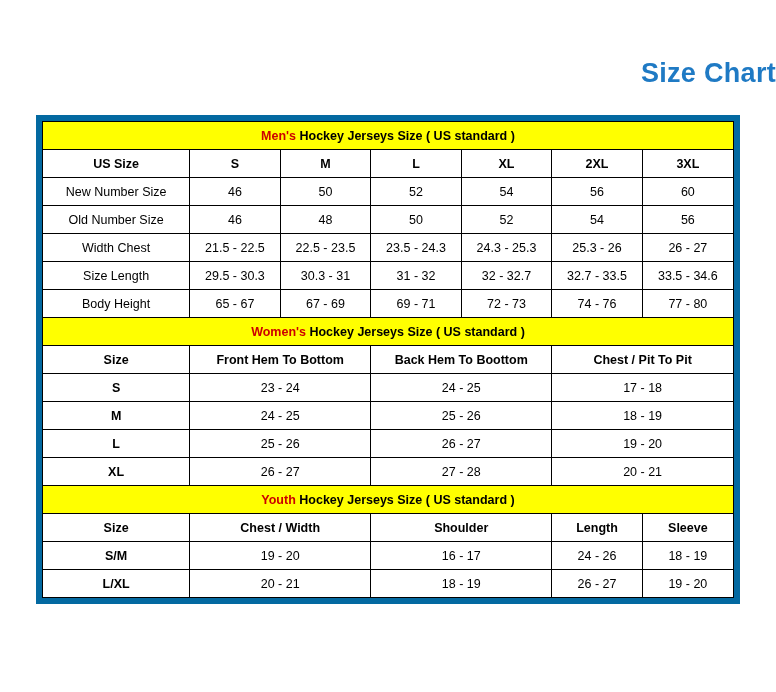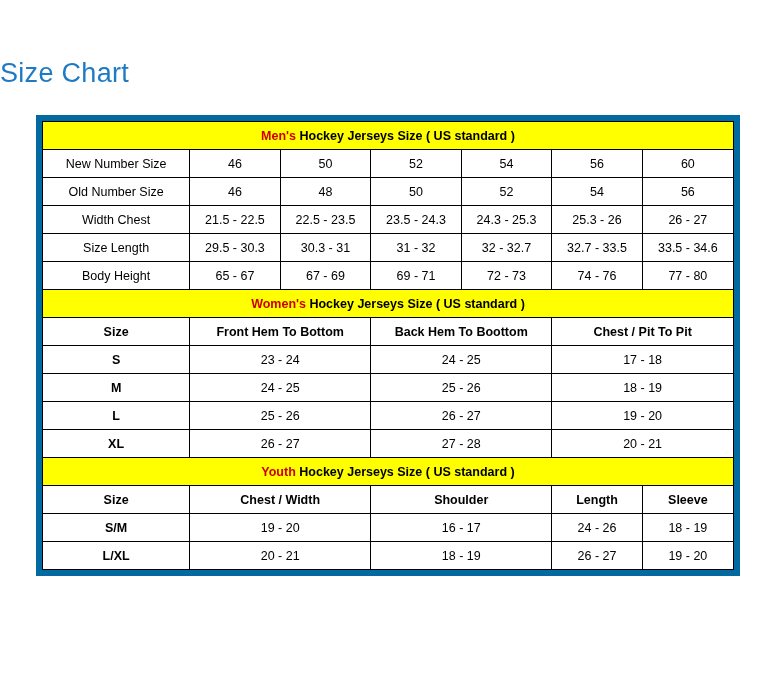--- a/index.html
+++ b/index.html
@@ -13,24 +13,24 @@
     font-family: "Liberation Sans", sans-serif;
     color: #000000;
   }
   .page {
     width: 776px;
     height: 692px;
     position: relative;
     box-sizing: border-box;
   }
   .title {
-    text-align: left;
+    text-align: right;
     color: #1f7ac4;
     font-size: 27px;
-    font-weight: normal;
+    font-weight: bold;
     padding-top: 58px;
     letter-spacing: 0.3px;
   }
   .chart-wrap {
     margin: 26px 36px 0 36px;
     border: 6px solid #0369a1;
   }
   table.chart {
     border-collapse: collapse;
     width: 100%;
@@ -76,20 +76,29 @@
         <col style="width:13.1%">
         <col style="width:13.1%">
         <col style="width:13.2%">
       </colgroup>
       <tbody>
 
         <tr>
           <td class="section-head" colspan="7">
             <span class="accent-men">Men's</span><span> Hockey Jerseys Size ( US standard )</span>
           </td>
+        </tr>
+        <tr>
+          <td class="hdr">US Size</td>
+          <td class="hdr">S</td>
+          <td class="hdr">M</td>
+          <td class="hdr">L</td>
+          <td class="hdr">XL</td>
+          <td class="hdr">2XL</td>
+          <td class="hdr">3XL</td>
         </tr>
         <tr>
           <td>New Number Size</td>
           <td>46</td>
           <td>50</td>
           <td>52</td>
           <td>54</td>
           <td>56</td>
           <td>60</td>
         </tr>

